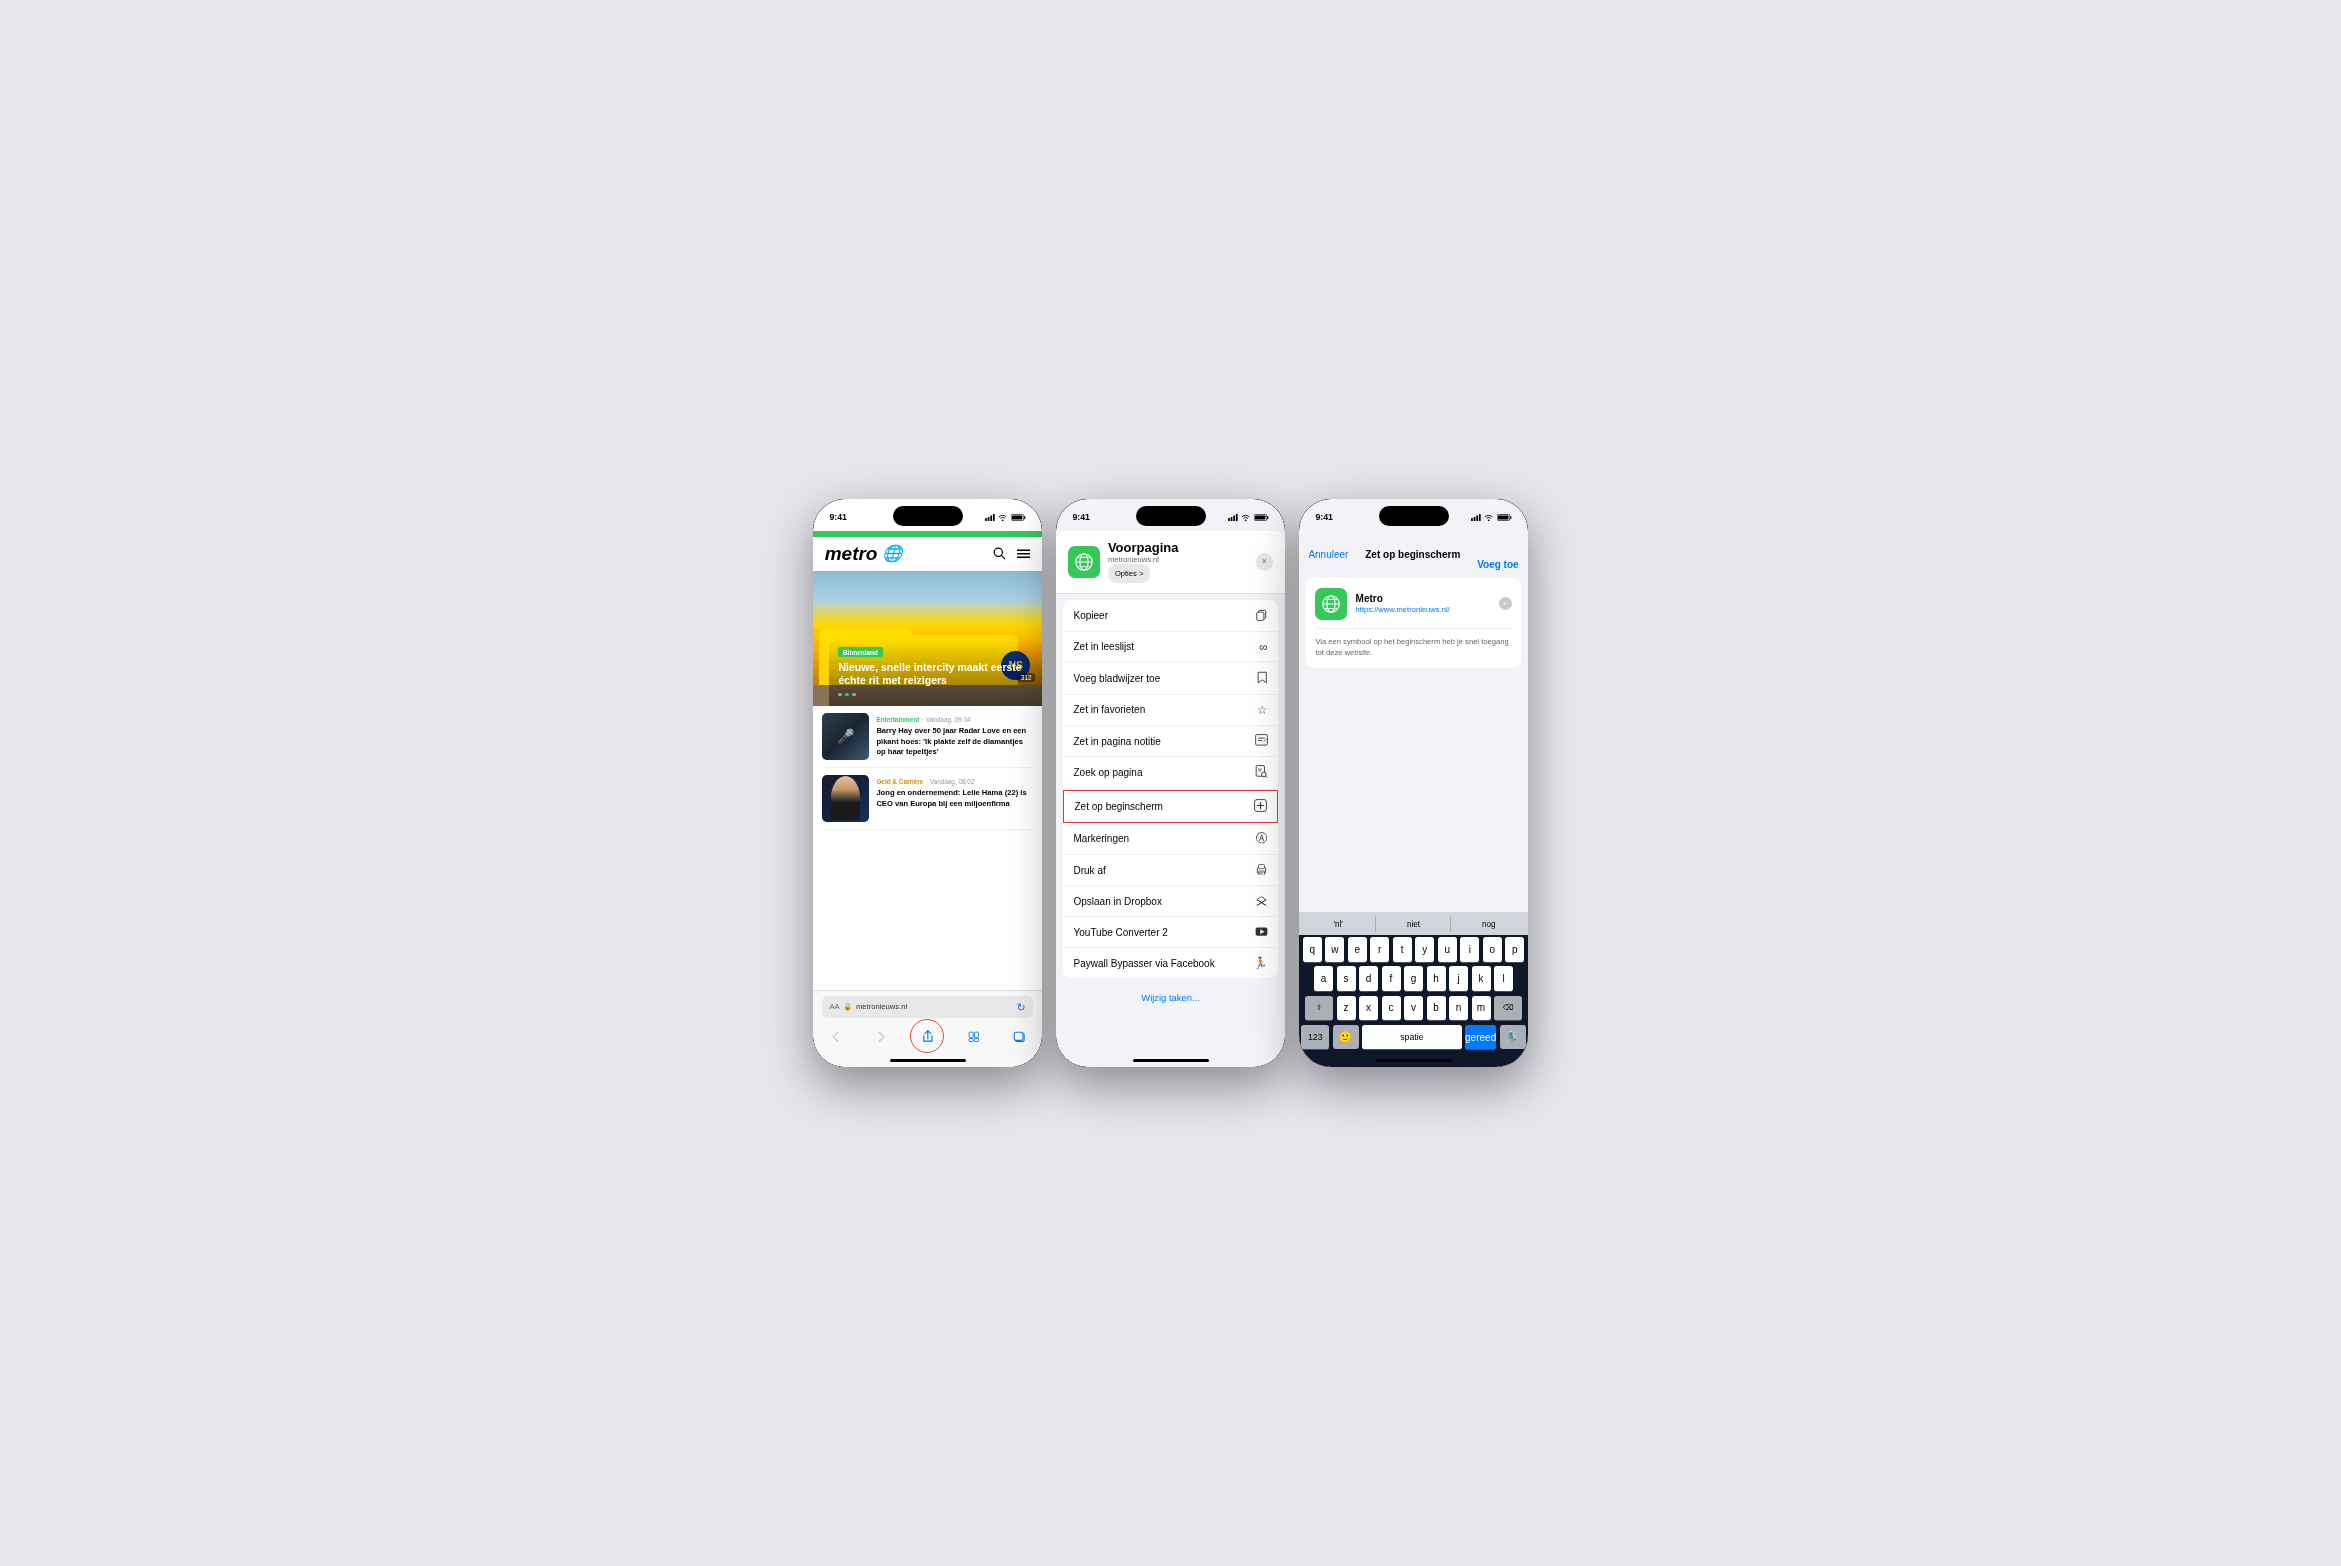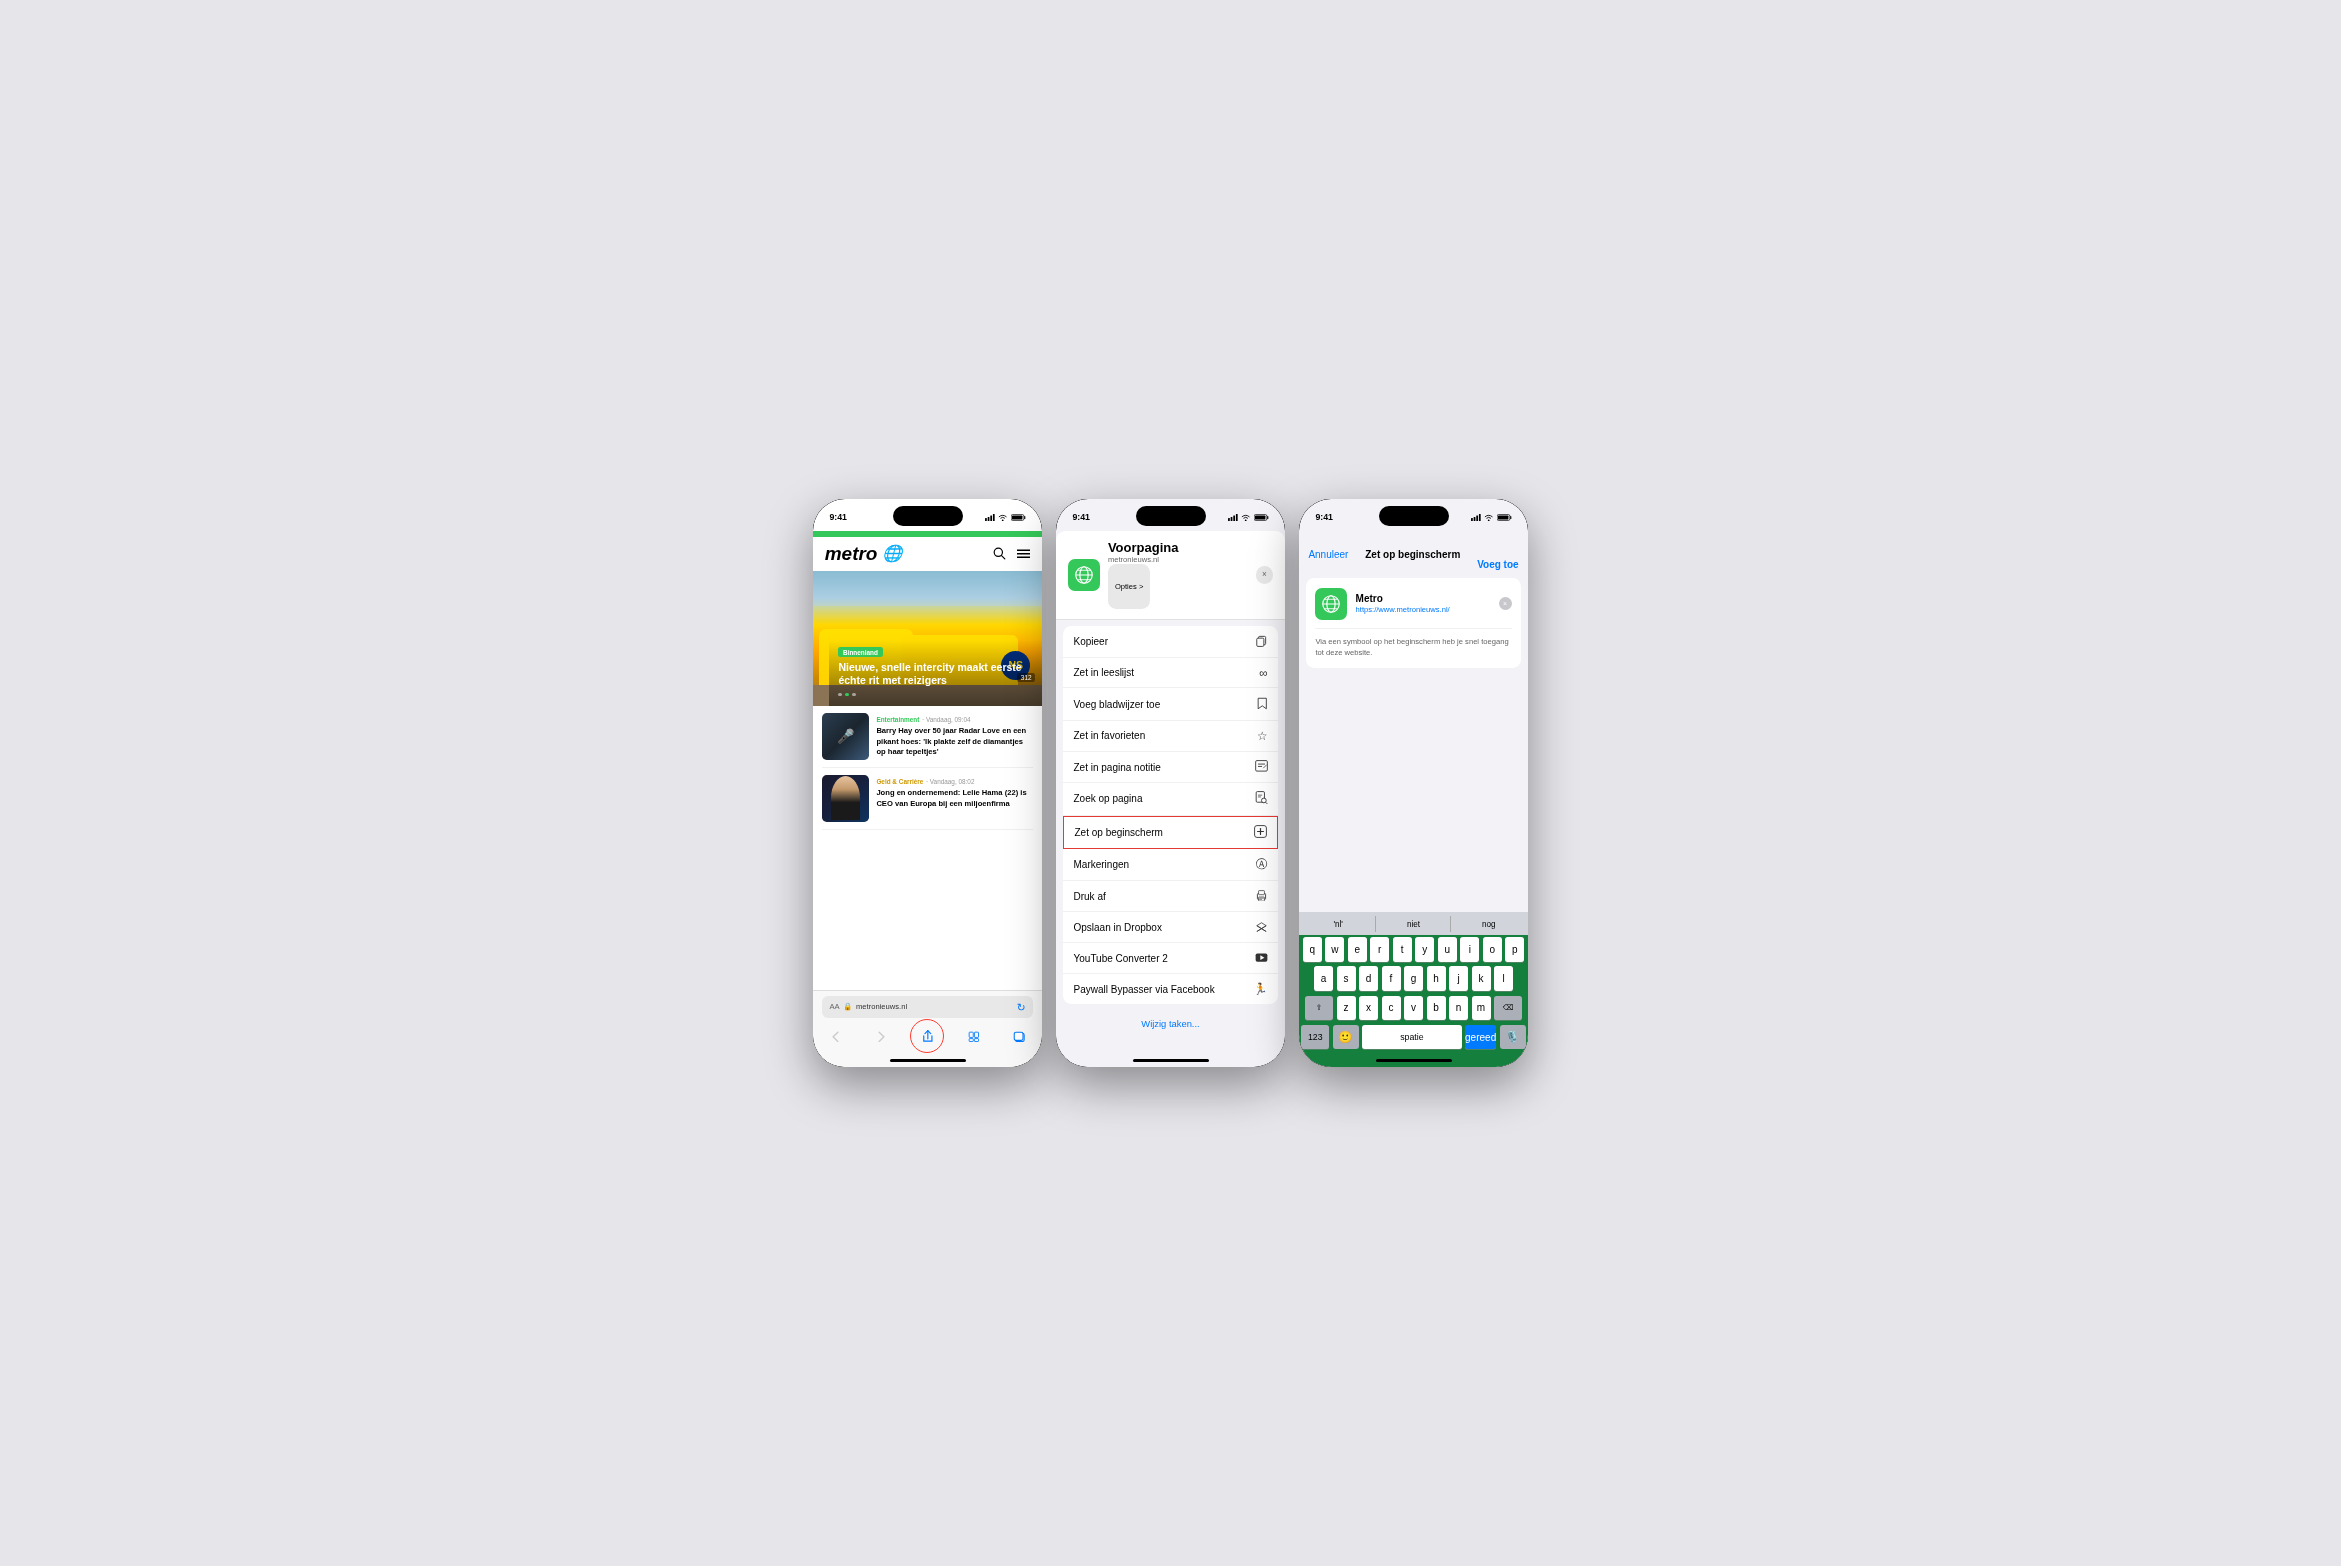--- a/index.html
+++ b/index.html
@@ -353,21 +353,21 @@
 
     .app-preview-url {
       font-size: 7.6px;
       color: #666;
     }
 
     .opties-btn {
       background: #e8e8e8;
       border: none;
       border-radius: 8.2px;
-      padding: 18px 7px;
+      padding: 5px 7px;
       font-size: 7.6px;
       color: #000;
       cursor: pointer;
       display: flex;
       align-items: center;
       gap: 2.3px;
     }
 
     .close-sheet-btn {
       width: 17.6px;
@@ -510,21 +510,21 @@
       font-size: 7.6px;
       color: #666;
       padding-top: 7px;
       line-height: 1.5;
     }
 
     
     .keyboard {
       position: absolute;
       bottom: 0; left: 0; right: 0;
-      background: #15803d;
+      background: #0f172a;
       margin-top: 8px;
     }
 
     .keyboard-suggestions {
       background: #d1d5db;
       display: flex;
       padding: 4.7px 2.3px 2.3px;
       gap: 0.6px;
     }
 

